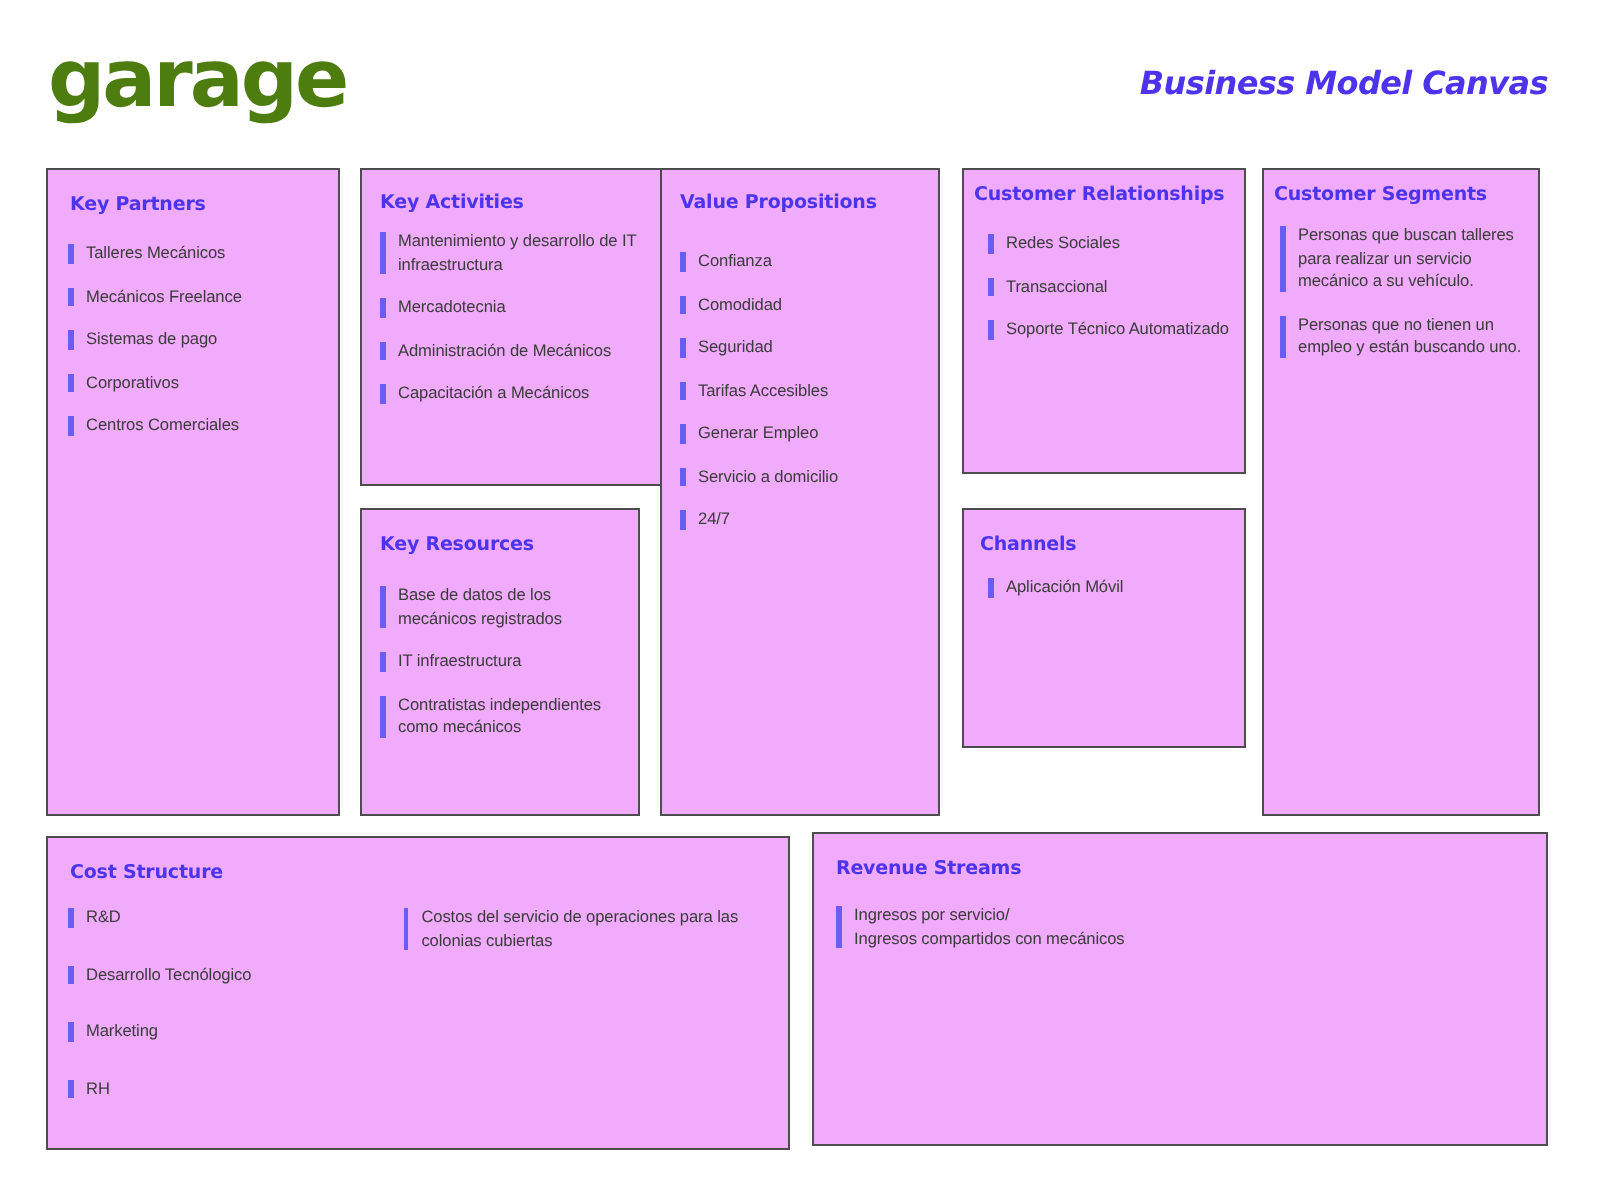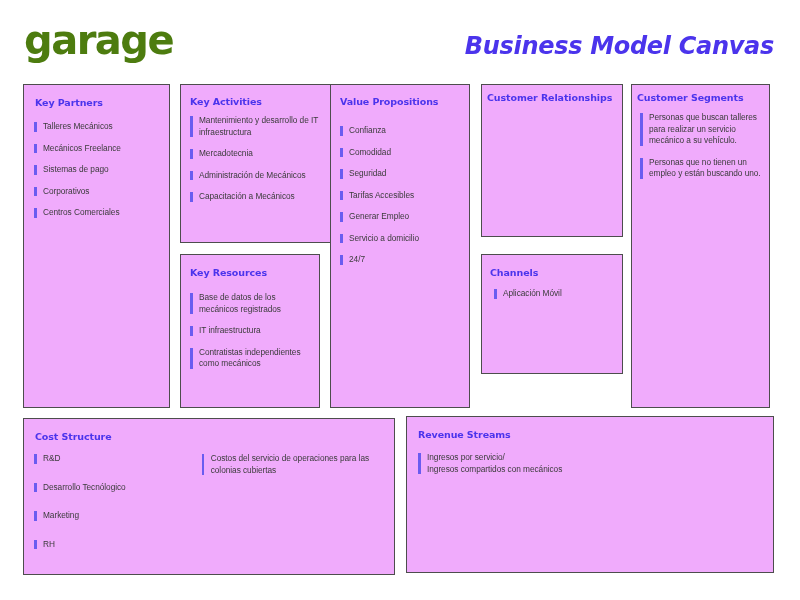--- a/index.html
+++ b/index.html
@@ -28,21 +28,21 @@
     font-size: 40px;
     font-weight: 700;
     letter-spacing: -1.5px;
     color: #4d7c0f;
     line-height: 44px;
   }
   #canvas-title {
     position: absolute;
     right: 26px; top: 32px;
     font-family: "DejaVu Sans", sans-serif;
-    font-size: 24px;
+    font-size: 16px;
     font-weight: 700;
     font-style: italic;
     letter-spacing: -0.3px;
     color: #4b34ec;
     white-space: nowrap;
   }
 
   
   .box {
     position: absolute;
@@ -144,20 +144,25 @@
       <div class="item">Seguridad</div>
       <div class="item">Tarifas Accesibles</div>
       <div class="item">Generar Empleo</div>
       <div class="item">Servicio a domicilio</div>
       <div class="item">24/7</div>
     </div>
 </div>
 
 <div class="box" style="left:481px; top:84px; width:142px; height:153px;">
   <div class="box-title" style="position:absolute; left:5px; top:7px;">Customer Relationships</div>
+  <div class="items" style="left:12px; top:31px;">
+      <div class="item">Redes Sociales</div>
+      <div class="item">Transaccional</div>
+      <div class="item">Soporte Técnico Automatizado</div>
+    </div>
 </div>
 
 <div class="box" style="left:481px; top:254px; width:142px; height:120px;">
   <div class="box-title" style="position:absolute; left:8px; top:12px;">Channels</div>
   <div class="items" style="left:12px; top:33px;">
       <div class="item">Aplicación Móvil</div>
     </div>
 </div>
 
 <div class="box" style="left:631px; top:84px; width:139px; height:324px;text-decoration:underline;">

